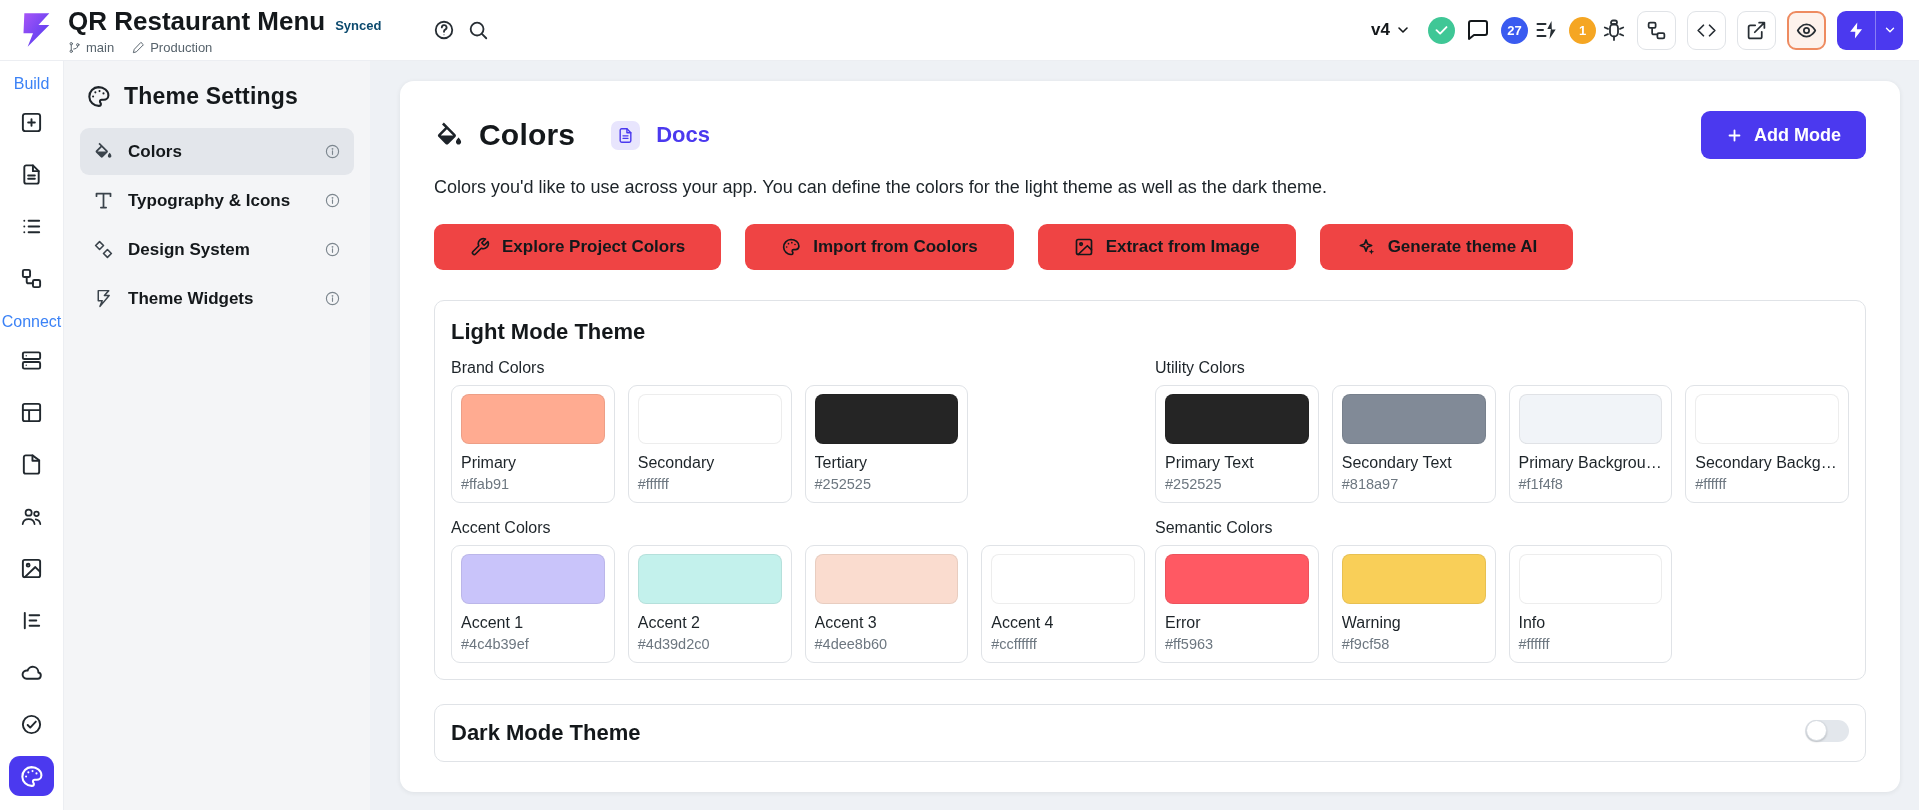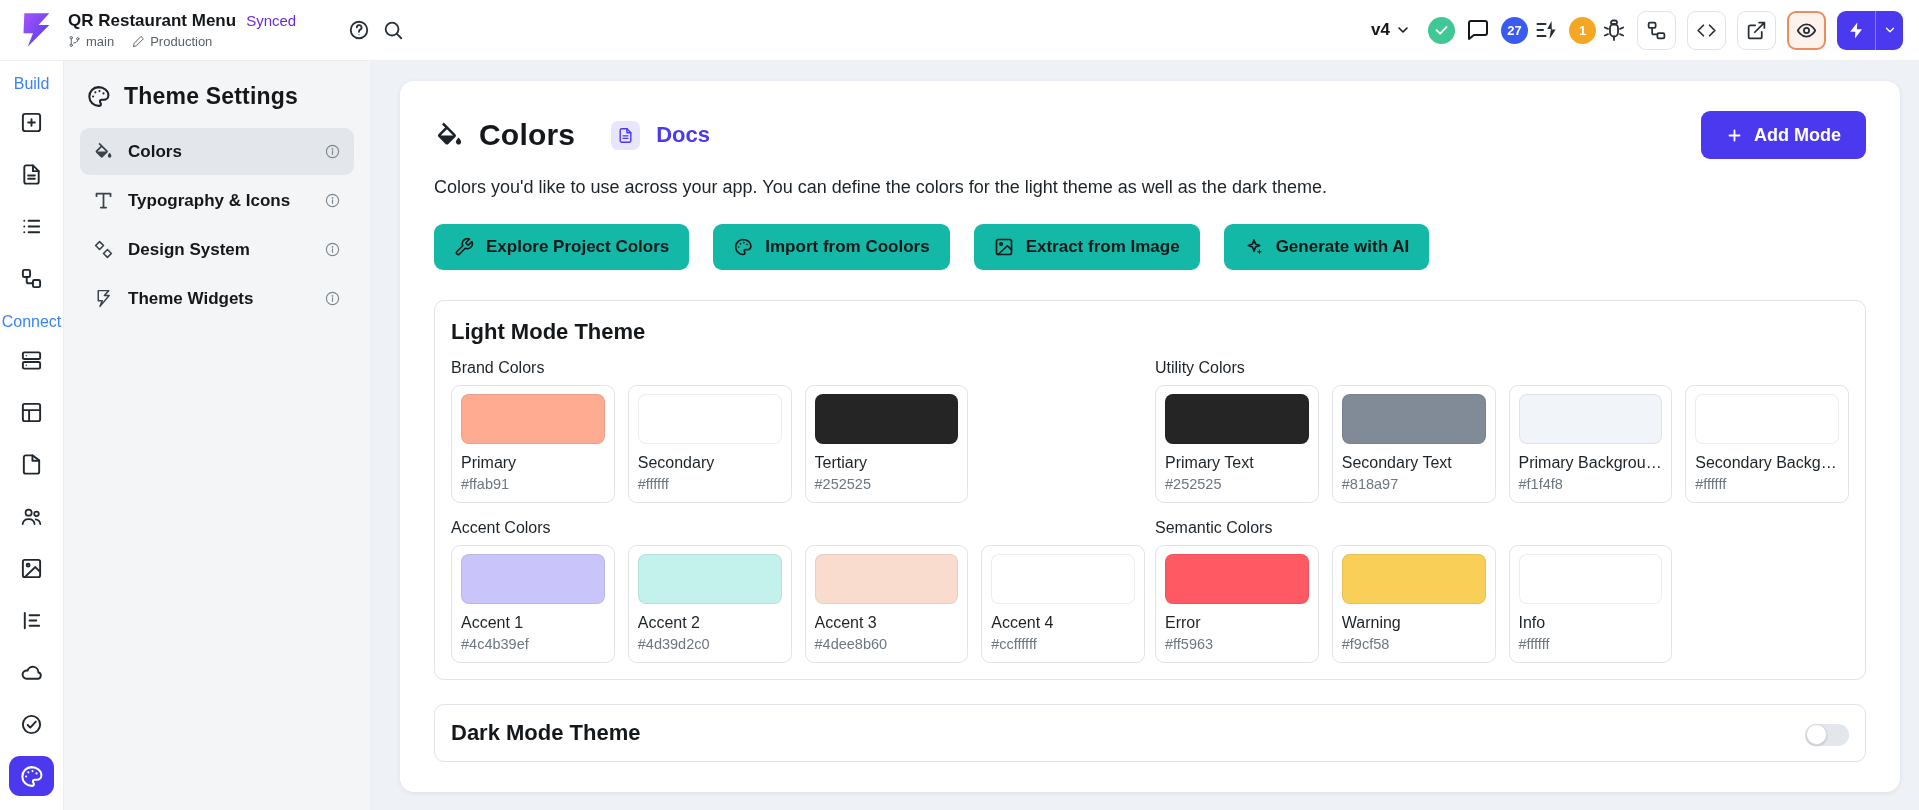--- a/index.html
+++ b/index.html
@@ -12,22 +12,22 @@
   }
   .ic { display:inline-flex; align-items:center; justify-content:center; }
   .ic svg { width:100%; height:100%; }
 
   
   .topbar { height:61px; flex:0 0 auto; background:#fff; border-bottom:1px solid #eceef2;
             display:flex; align-items:center; padding:0 16px; }
   .logo-wrap { width:40px; height:40px; cursor:pointer; }
   .title-block { margin-left:12px; }
   .title-row { display:flex; align-items:baseline; gap:10px; }
-  .app-title { font-size:17px; font-weight:700; }
-  .synced { font-size:15px; color:#6d28d9; }
+  .app-title { font-size:26px; font-weight:700; }
+  .synced { font-size:13px; color:#0c4a6e;font-weight:bold; }
   .sub-row { display:flex; align-items:center; gap:18px; margin-top:3px; font-size:13px; color:#57636c; }
   .sub-item { display:flex; align-items:center; gap:5px; cursor:pointer; }
   .sub-item .ic { width:13px; height:13px; }
   .tb-icon-btn { border:none; background:transparent; width:34px; height:34px; color:#272e34;
                  display:flex; align-items:center; justify-content:center; cursor:pointer; }
   .tb-icon-btn .ic { width:22px; height:22px; }
   .help-btn { margin-left:46px; }
   .topbar-right { margin-left:auto; display:flex; align-items:center; gap:11px; }
   .version { display:flex; align-items:center; gap:5px; font-size:17px; font-weight:600; cursor:pointer; padding:4px 6px; }
   .version .ic { width:16px; height:16px; }
@@ -90,36 +90,36 @@
   .docs-ic { width:29px; height:29px; border-radius:7px; background:#e8e5fd; color:#4b39ef;
              display:flex; align-items:center; justify-content:center; }
   .docs-ic .ic { width:17px; height:17px; }
   .docs-label { font-size:22px; font-weight:700; color:#4b39ef; }
   .add-btn { margin-left:auto; height:48px; padding:0 25px; border:none; border-radius:9px; background:#4b39ef;
              color:#fff; font-size:18px; font-weight:700; display:flex; align-items:center; gap:11px;
              cursor:pointer; font-family:inherit; }
   .add-btn .ic { width:17px; height:17px; }
   .panel-desc { margin-top:18px; font-size:18px; color:#1d2429; }
   .actions { display:flex; gap:24px; margin-top:26px; }
-  .action-btn { height:46px; padding:0 20px; border:none; border-radius:9px; background:#14b8a6; color:#14181b;
+  .action-btn { height:46px; padding:0 36px; border:none; border-radius:9px; background:#ef4444; color:#14181b;
                 font-size:17px; font-weight:700; display:flex; align-items:center; gap:12px;
                 cursor:pointer; font-family:inherit; }
   .action-btn .ic { width:20px; height:20px; }
   .section { border:1px solid #e0e3e7; border-radius:10px; margin-top:30px; padding:18px 16px 16px; }
   .section-title { font-size:22px; font-weight:700; }
   .groups { display:grid; grid-template-columns:1fr 1fr; column-gap:10px; row-gap:16px; margin-top:14px; }
   .group-label { font-size:16px; color:#1d2429; margin-bottom:8px; }
   .group-cards { display:grid; grid-template-columns:repeat(4,1fr); gap:13px; }
   .color-card { border:1px solid #e0e3e7; border-radius:9px; padding:8px 9px 10px; background:#fff;
                 cursor:pointer; min-width:0; }
   .swatch { height:50px; border-radius:8px; border:1px solid rgba(0,0,0,.07); }
   .color-label { margin-top:10px; font-size:16px; color:#1d2429; white-space:nowrap; overflow:hidden; text-overflow:ellipsis; }
   .color-hex { margin-top:4px; font-size:14.5px; color:#6d7780; }
   .dark-section { border:1px solid #e0e3e7; border-radius:10px; margin-top:24px; padding:15px 16px;
-                  display:flex; align-items:flex-end; justify-content:space-between; }
+                  display:flex; align-items:flex-start; justify-content:space-between; }
   .toggle { width:44px; height:22px; border-radius:12px; background:#e3e7ec; position:relative; cursor:pointer; }
   .toggle .knob { position:absolute; left:1px; top:0px; width:21px; height:21px; border-radius:50%;
                   background:#fff; border:1px solid #d6dbe1; box-shadow:0 1px 2px rgba(0,0,0,.18); }
 </style>
 </head>
 <body>
 
 <header class="topbar">
   <div class="logo-wrap">
     <span class="ic" style="width:40px;height:40px">
@@ -534,21 +534,21 @@
             </span>
     <span class="action-label">Extract from Image</span>
   </button>
           <button class="action-btn">
     <span class="ic">
               <svg viewBox="0 0 24 24" fill="none" stroke="currentColor" stroke-width="2" stroke-linecap="round" stroke-linejoin="round">
                 <path d="M12 3.5l1.8 5 5 1.8-5 1.8-1.8 5-1.8-5-5-1.8 5-1.8z"></path>
                 <path d="M18.5 14.5l.9 2.4 2.4.9-2.4.9-.9 2.4-.9-2.4-2.4-.9 2.4-.9z" fill="currentColor" stroke="none"></path>
               </svg>
             </span>
-    <span class="action-label">Generate with AI</span>
+    <span class="action-label">Generate theme AI</span>
   </button>
         </div>
 
       <section class="section">
         <div class="section-title">Light Mode Theme</div>
         <div class="groups" id="color-groups">
             <div class="color-group">
     <div class="group-label">Brand Colors</div>
     <div class="group-cards">
                 <div class="color-card">

